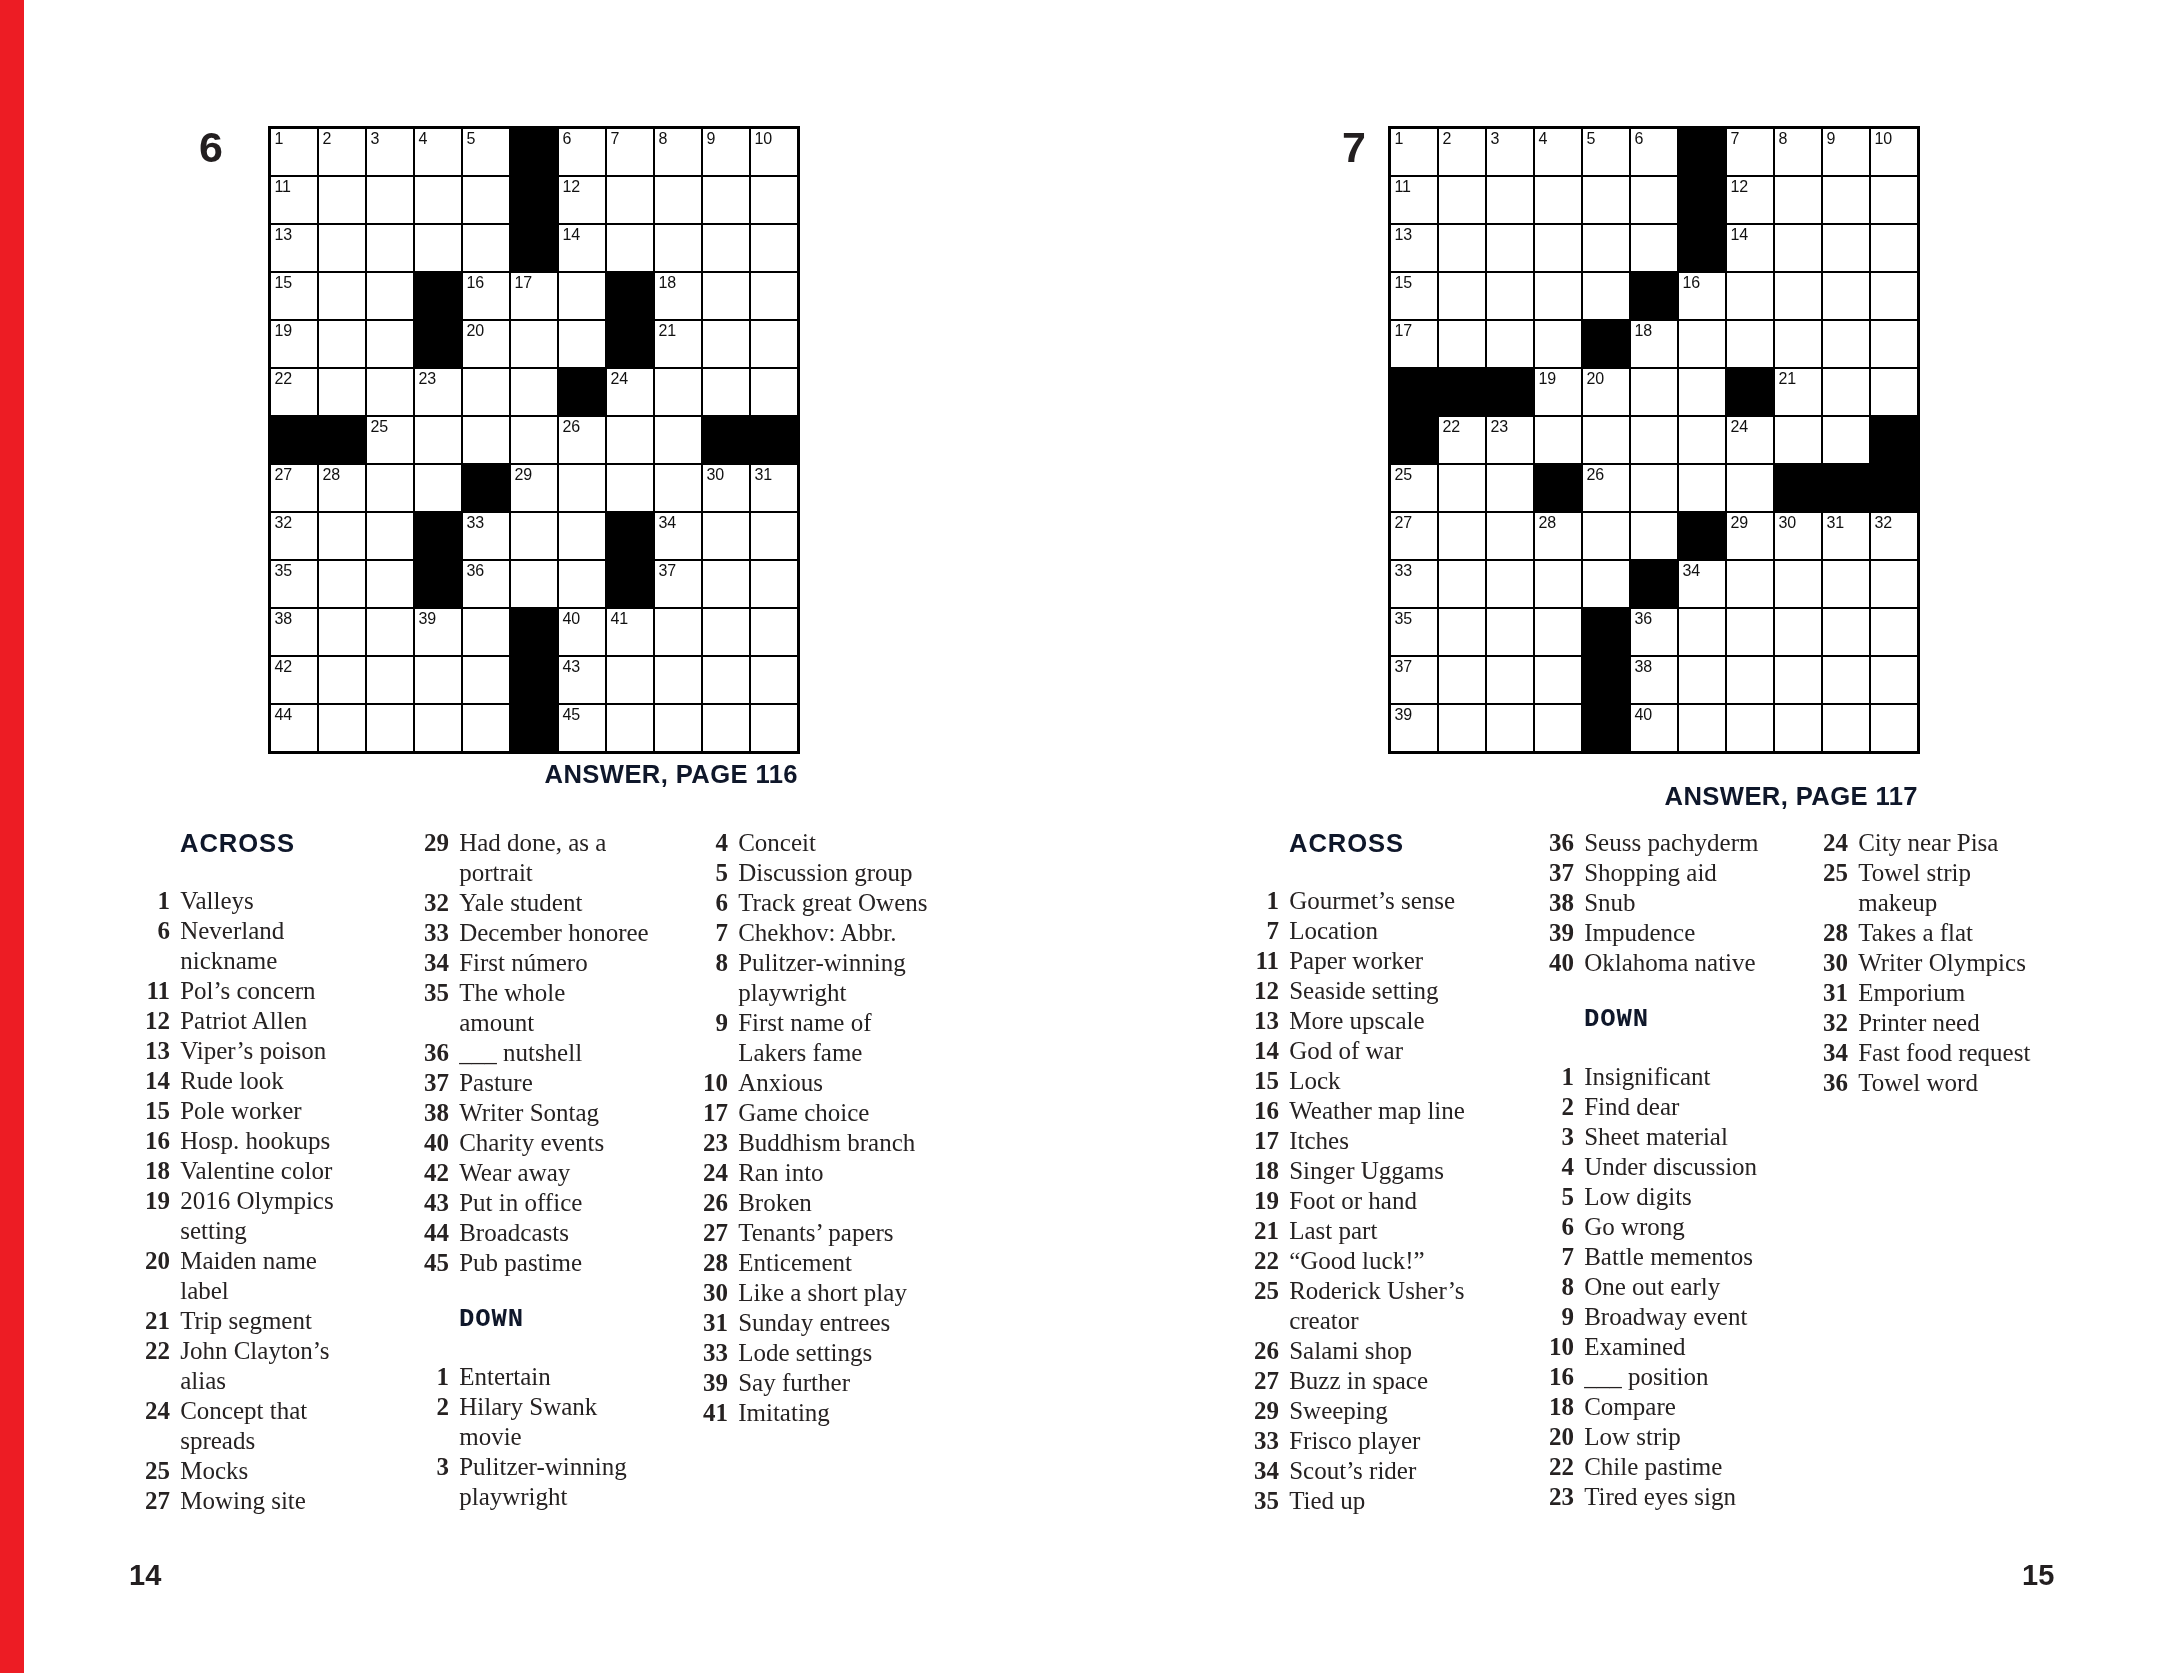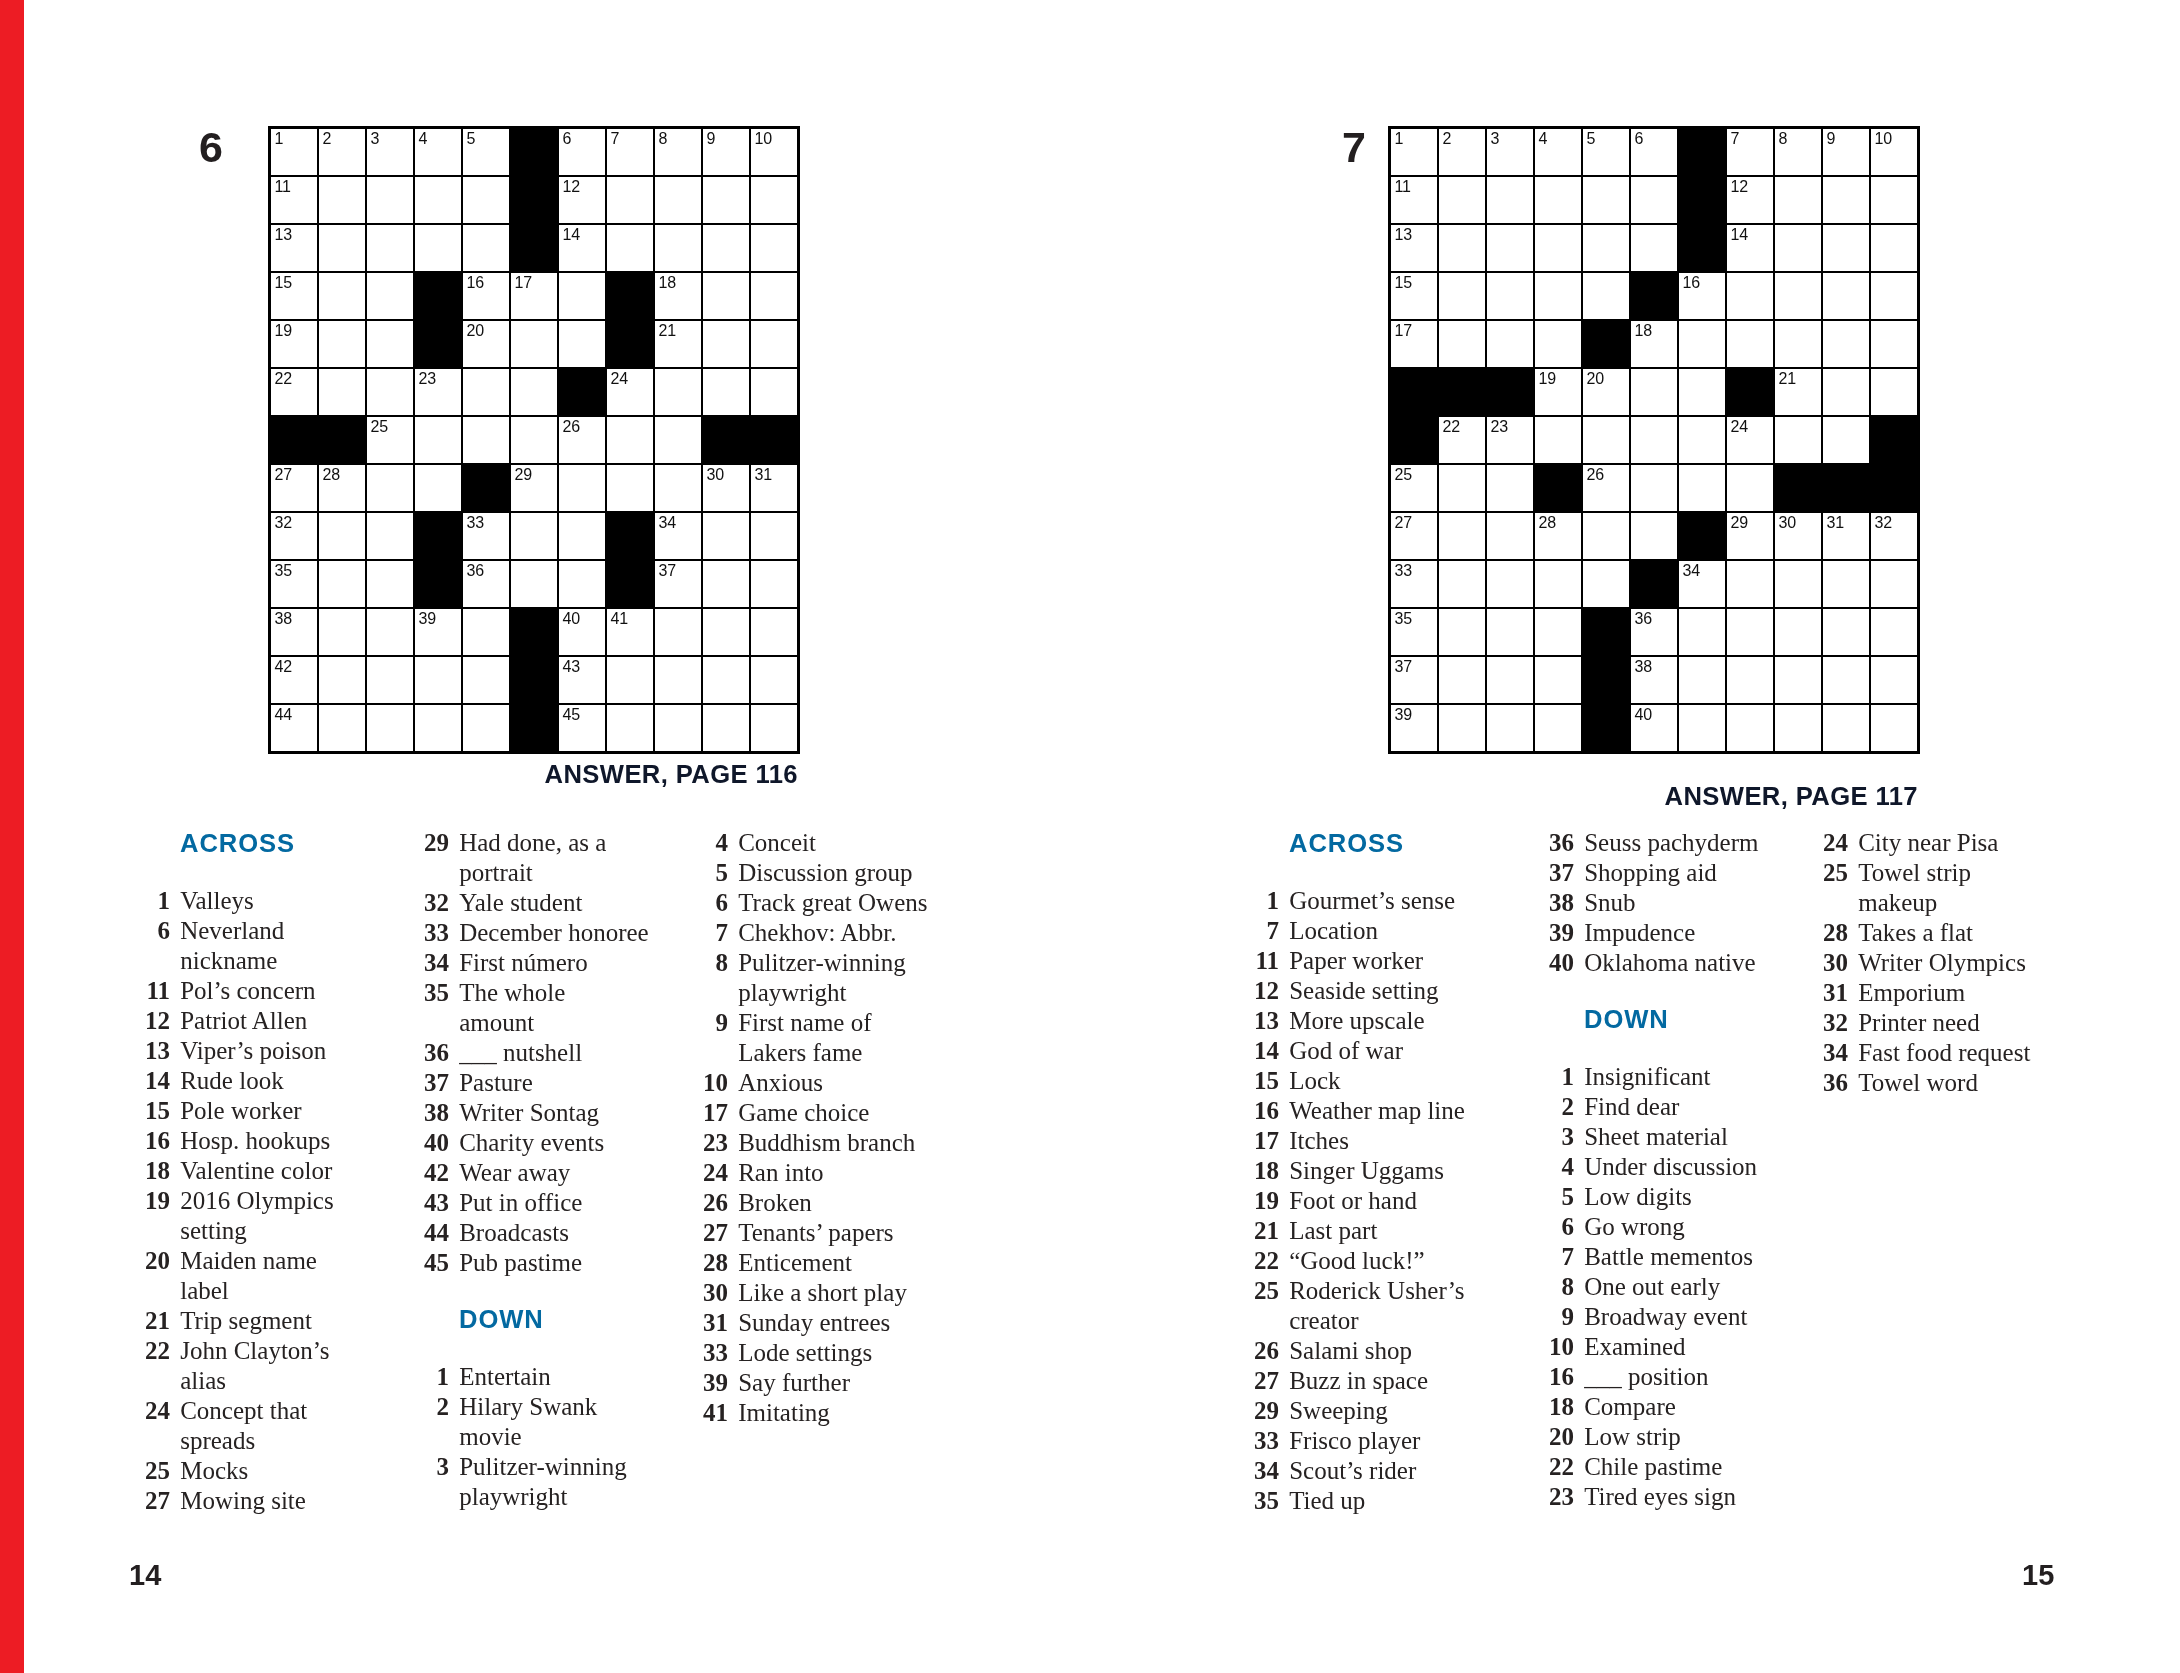--- a/index.html
+++ b/index.html
@@ -11,22 +11,22 @@
            grid-template-columns:repeat(11,48px);grid-template-rows:repeat(13,48px);}
   .cell{position:relative;border:0.9px solid #000;box-sizing:border-box;background:#fff;}
   .cell.black{background:#000;}
   .cellnum{position:absolute;top:0.9px;left:3.4px;font-size:16px;line-height:18px;color:#111;
            font-family:"Liberation Sans",sans-serif;}
   .answer-note{position:absolute;width:530px;text-align:right;font-weight:bold;
                font-size:25.6px;letter-spacing:0.4px;color:#0f172a;}
   .clue-col{position:absolute;top:828px;width:286px;
             font-family:"Liberation Serif",serif;font-size:25px;line-height:30px;color:#262222;}
   .clue-header{font-family:"Liberation Sans",sans-serif;font-weight:bold;font-size:25.6px;
-               line-height:31px;letter-spacing:0.9px;color:#0369a1;margin:0 0 27px 49px;}
-  .clue-header.mid{margin-top:25.6px;}
+               line-height:31px;letter-spacing:0.9px;color:#0f172a;margin:0 0 27px 49px;}
+  .clue-header.mid{margin-top:25.6px;font-family:Liberation Mono, monospace;}
   .clue{display:flex;}
   .clue .num{flex:none;width:39px;text-align:right;font-weight:bold;}
   .clue .txt{margin-left:10.2px;}
   .page-num{position:absolute;font-size:29px;font-weight:bold;color:#231f20;}
 </style>
 </head>
 <body>
 
 <div class="red-strip"></div>
 

